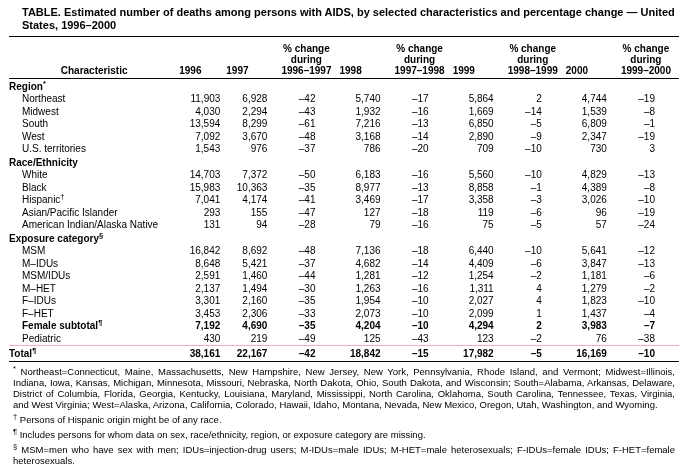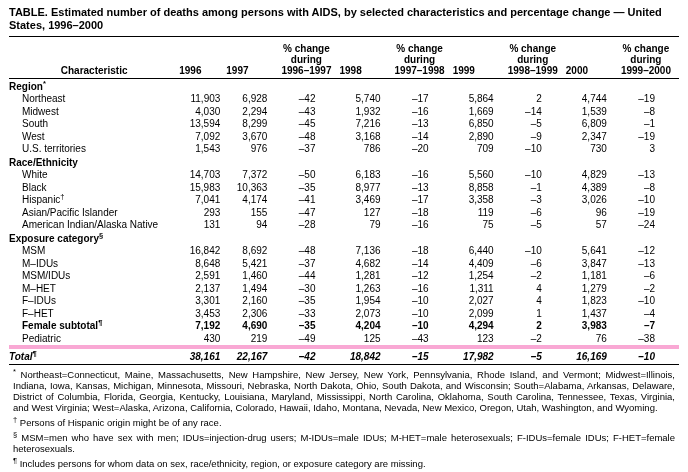--- a/index.html
+++ b/index.html
@@ -10,21 +10,21 @@
     background: #ffffff;
     color: #000000;
     font-family: "Liberation Sans", "DejaVu Sans", sans-serif;
     padding: 6px 9px;
     overflow: hidden;
   }
   .title {
     font-size: 11px;
     font-weight: bold;
     line-height: 13px;
-    margin: 0 0 4px 0;
+    margin: 0 0 4px 13px;
   }
   table {
     width: 100%;
     border-collapse: collapse;
     table-layout: fixed;
     border-top: 1px solid #000;
   }
   col.col-char { width: 170px; }
   col.col-num  { width: 47px; }
   col.col-pct  { width: 66px; }
@@ -45,25 +45,24 @@
     padding: 0.5px 0;
     white-space: nowrap;
   }
   td.section-label { font-weight: bold; text-align: left; padding-top: 1.5px; }
   td.row-label { text-align: left; padding-left: 13px; }
   td.total-label { padding-left: 0; }
   td.num { text-align: right; padding-right: 6px; }
   td.pct { text-align: right; padding-right: 24px; }
   tr.bold-row td { font-weight: bold; }
   tr.total-row td {
-    border-top: 4px solid #f9a8d4;
+    border-top: 1px solid #f9a8d4;
     border-bottom: 1px solid #000;
     padding-top: 2px;
     padding-bottom: 2px;
-    font-style: italic;
   }
   sup { font-size: 7.5px; line-height: 0; }
   .footnotes { margin-top: 3px; }
   .footnote {
     font-size: 9.5px;
     line-height: 11px;
     margin: 4px;
     text-align: justify;
   }
 </style>
@@ -140,21 +139,21 @@
         <td class="pct">–16</td>
         <td class="num">1,669</td>
         <td class="pct">–14</td>
         <td class="num">1,539</td>
         <td class="pct">–8</td>
       </tr>
       <tr class="data-row">
         <td class="row-label"><span>South</span></td>
         <td class="num">13,594</td>
         <td class="num">8,299</td>
-        <td class="pct">–45</td>
+        <td class="pct">–61</td>
         <td class="num">7,216</td>
         <td class="pct">–13</td>
         <td class="num">6,850</td>
         <td class="pct">–5</td>
         <td class="num">6,809</td>
         <td class="pct">–1</td>
       </tr>
       <tr class="data-row">
         <td class="row-label"><span>West</span></td>
         <td class="num">7,092</td>
@@ -352,15 +351,15 @@
         <td class="pct">–5</td>
         <td class="num">16,169</td>
         <td class="pct">–10</td>
       </tr>
     </tbody>
 </table>
 
 <div class="footnotes">
     <p class="footnote"><sup>*</sup> <span>Northeast=Connecticut, Maine, Massachusetts, New Hampshire, New Jersey, New York, Pennsylvania, Rhode Island, and Vermont; Midwest=Illinois, Indiana, Iowa, Kansas, Michigan, Minnesota, Missouri, Nebraska, North Dakota, Ohio, South Dakota, and Wisconsin; South=Alabama, Arkansas, Delaware, District of Columbia, Florida, Georgia, Kentucky, Louisiana, Maryland, Mississippi, North Carolina, Oklahoma, South Carolina, Tennessee, Texas, Virginia, and West Virginia; West=Alaska, Arizona, California, Colorado, Hawaii, Idaho, Montana, Nevada, New Mexico, Oregon, Utah, Washington, and Wyoming.</span></p>
     <p class="footnote"><sup>†</sup> <span>Persons of Hispanic origin might be of any race.</span></p>
+    <p class="footnote"><sup>¶</sup> <span>Includes persons for whom data on sex, race/ethnicity, region, or exposure category are missing.</span></p>
     <p class="footnote"><sup>§</sup> <span>MSM=men who have sex with men; IDUs=injection-drug users; M-IDUs=male IDUs; M-HET=male heterosexuals; F-IDUs=female IDUs; F-HET=female heterosexuals.</span></p>
-    <p class="footnote"><sup>¶</sup> <span>Includes persons for whom data on sex, race/ethnicity, region, or exposure category are missing.</span></p>
   </div>
 
 </body></html>

